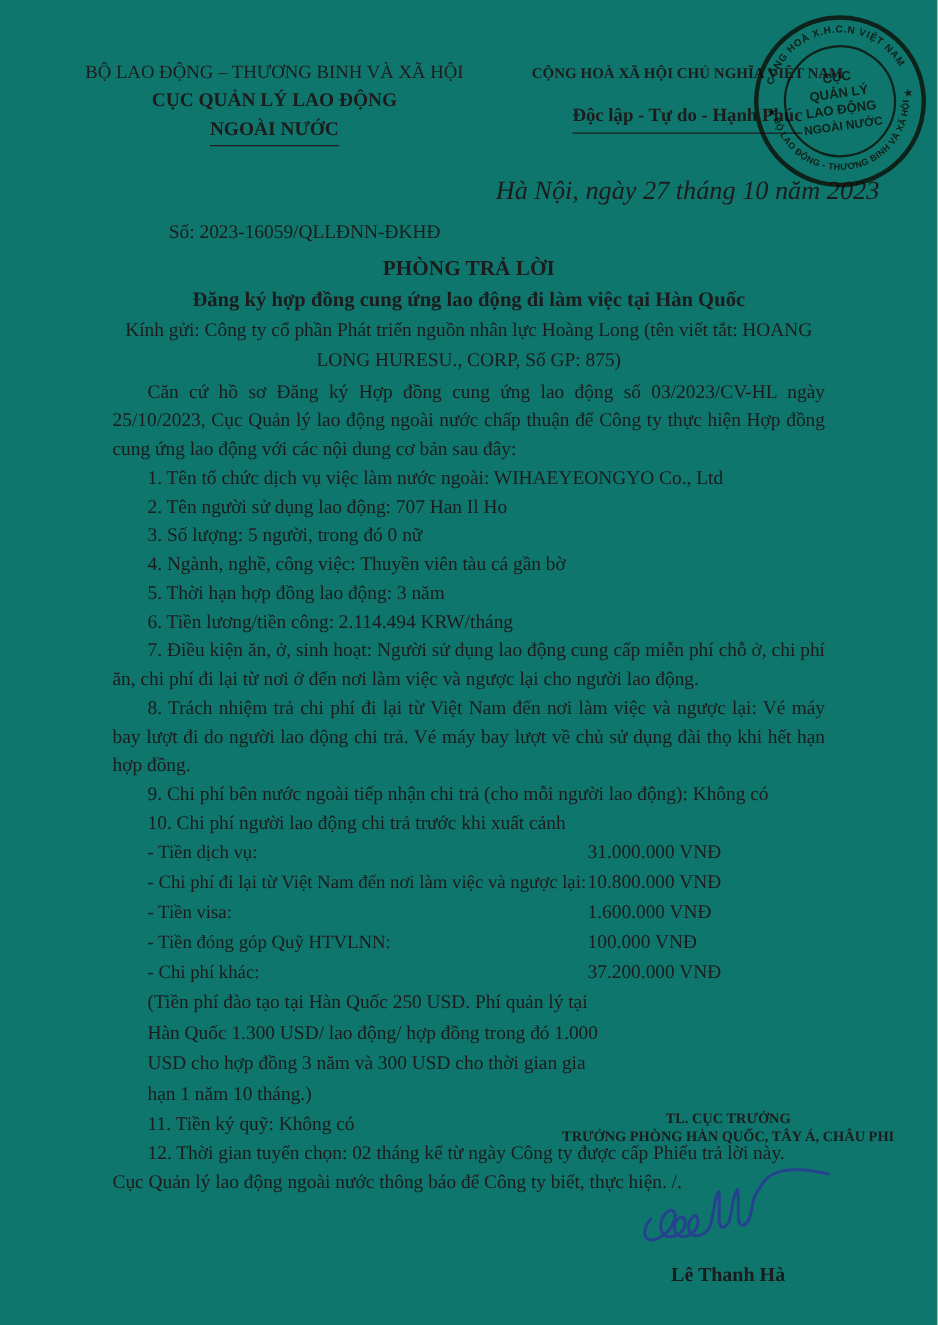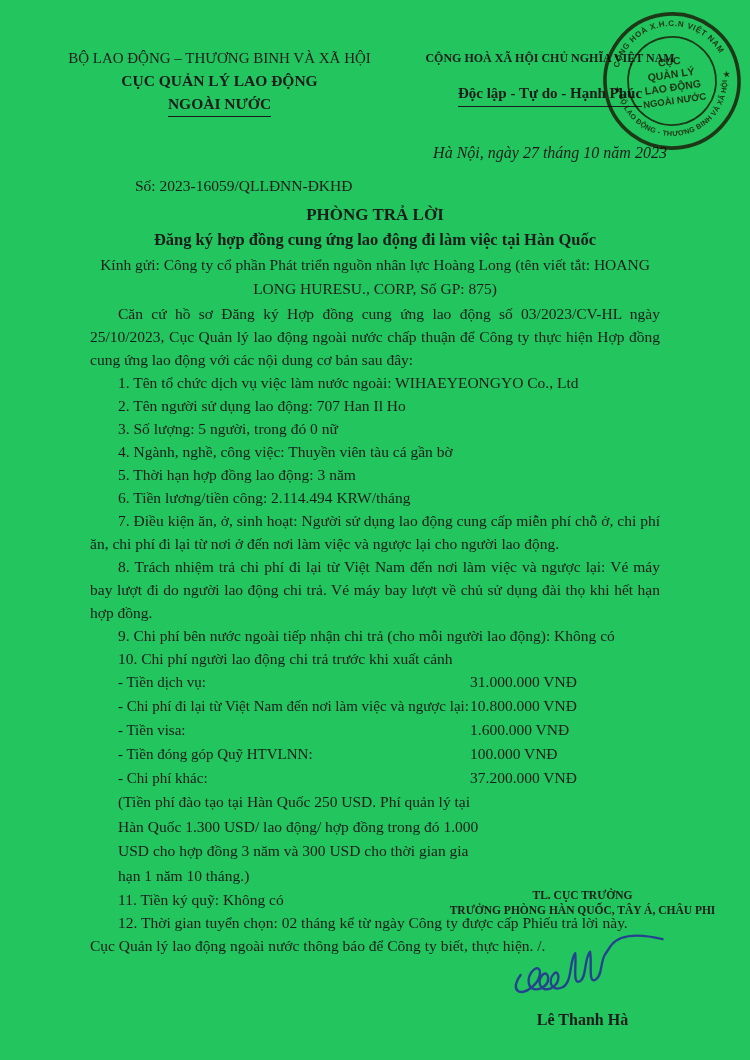--- a/index.html
+++ b/index.html
@@ -1,32 +1,32 @@
 <!DOCTYPE html>
 <html lang="vi"><head>
 <meta charset="utf-8">
 <style>
   html,body { margin:0; padding:0; background:#e8e8e8; }
   .page {
     position:relative; width:750px; height:1060px; margin:0 auto;
-    background:#22c55e; color:#1c1c1c; overflow:hidden;
+    background:#0f766e; color:#1c1c1c; overflow:hidden;
     font-family:"Liberation Serif","DejaVu Serif",serif;
     font-size:15.5px; line-height:23px;
   }
   .uline { display:inline-block; border-bottom:1.6px solid #1c1c1c; padding-bottom:1px; }
 
   
   .header { display:flex; padding-top:48px; }
   .h-left  { width:315px; margin-left:62px; text-align:center; }
   .h-right { width:330px; margin-left:8px; text-align:center; }
   .h-org   { font-size:15px; line-height:21px; }
   .h-dept  { font-weight:bold; font-size:15.5px; line-height:22px; margin-top:1px; }
   .h-motto1{ font-weight:bold; font-size:12px; line-height:21px; }
   .h-motto2{ margin-top:13px; font-weight:bold; font-size:15px; }
-  .h-date  { margin-top:34px; font-style:italic; font-size:16px; }
+  .h-date  { margin-top:34px; font-style:italic; font-size:21px; }
 
   .doc-number { margin:10px 0 0 135px; font-size:15.5px; }
 
   
   .stamp { position:absolute; left:597px; top:6px; width:150px; height:150px;
            transform:rotate(-8deg); opacity:.88; mix-blend-mode:multiply; pointer-events:none; }
 
   
   .title    { margin-top:6px; text-align:center; font-weight:bold; font-size:17px; line-height:24px; }
   .subtitle { text-align:center; font-weight:bold; font-size:16.5px; line-height:24px; margin-top:1px; }

